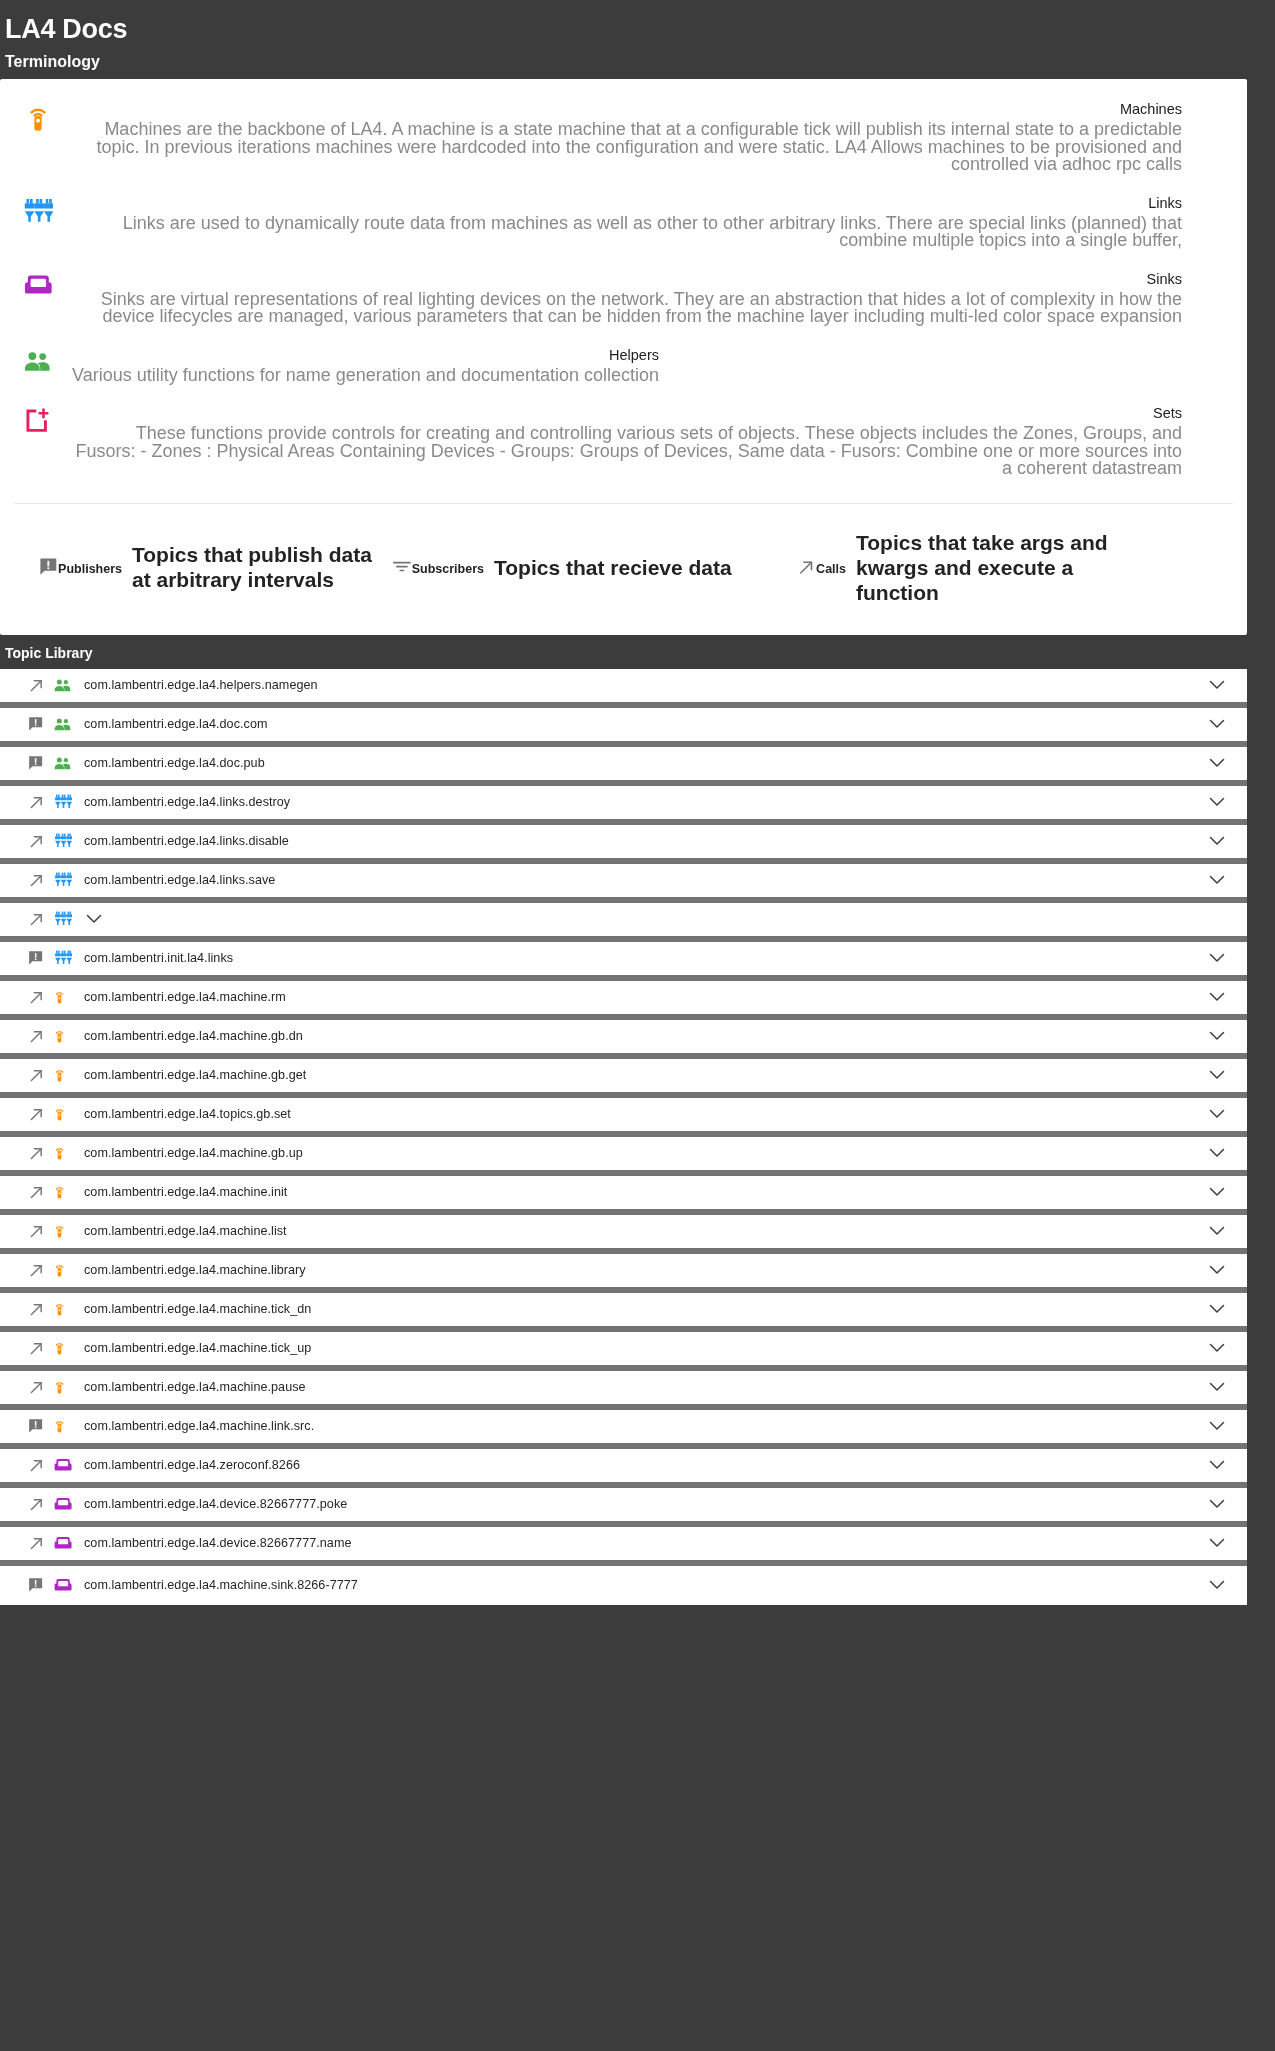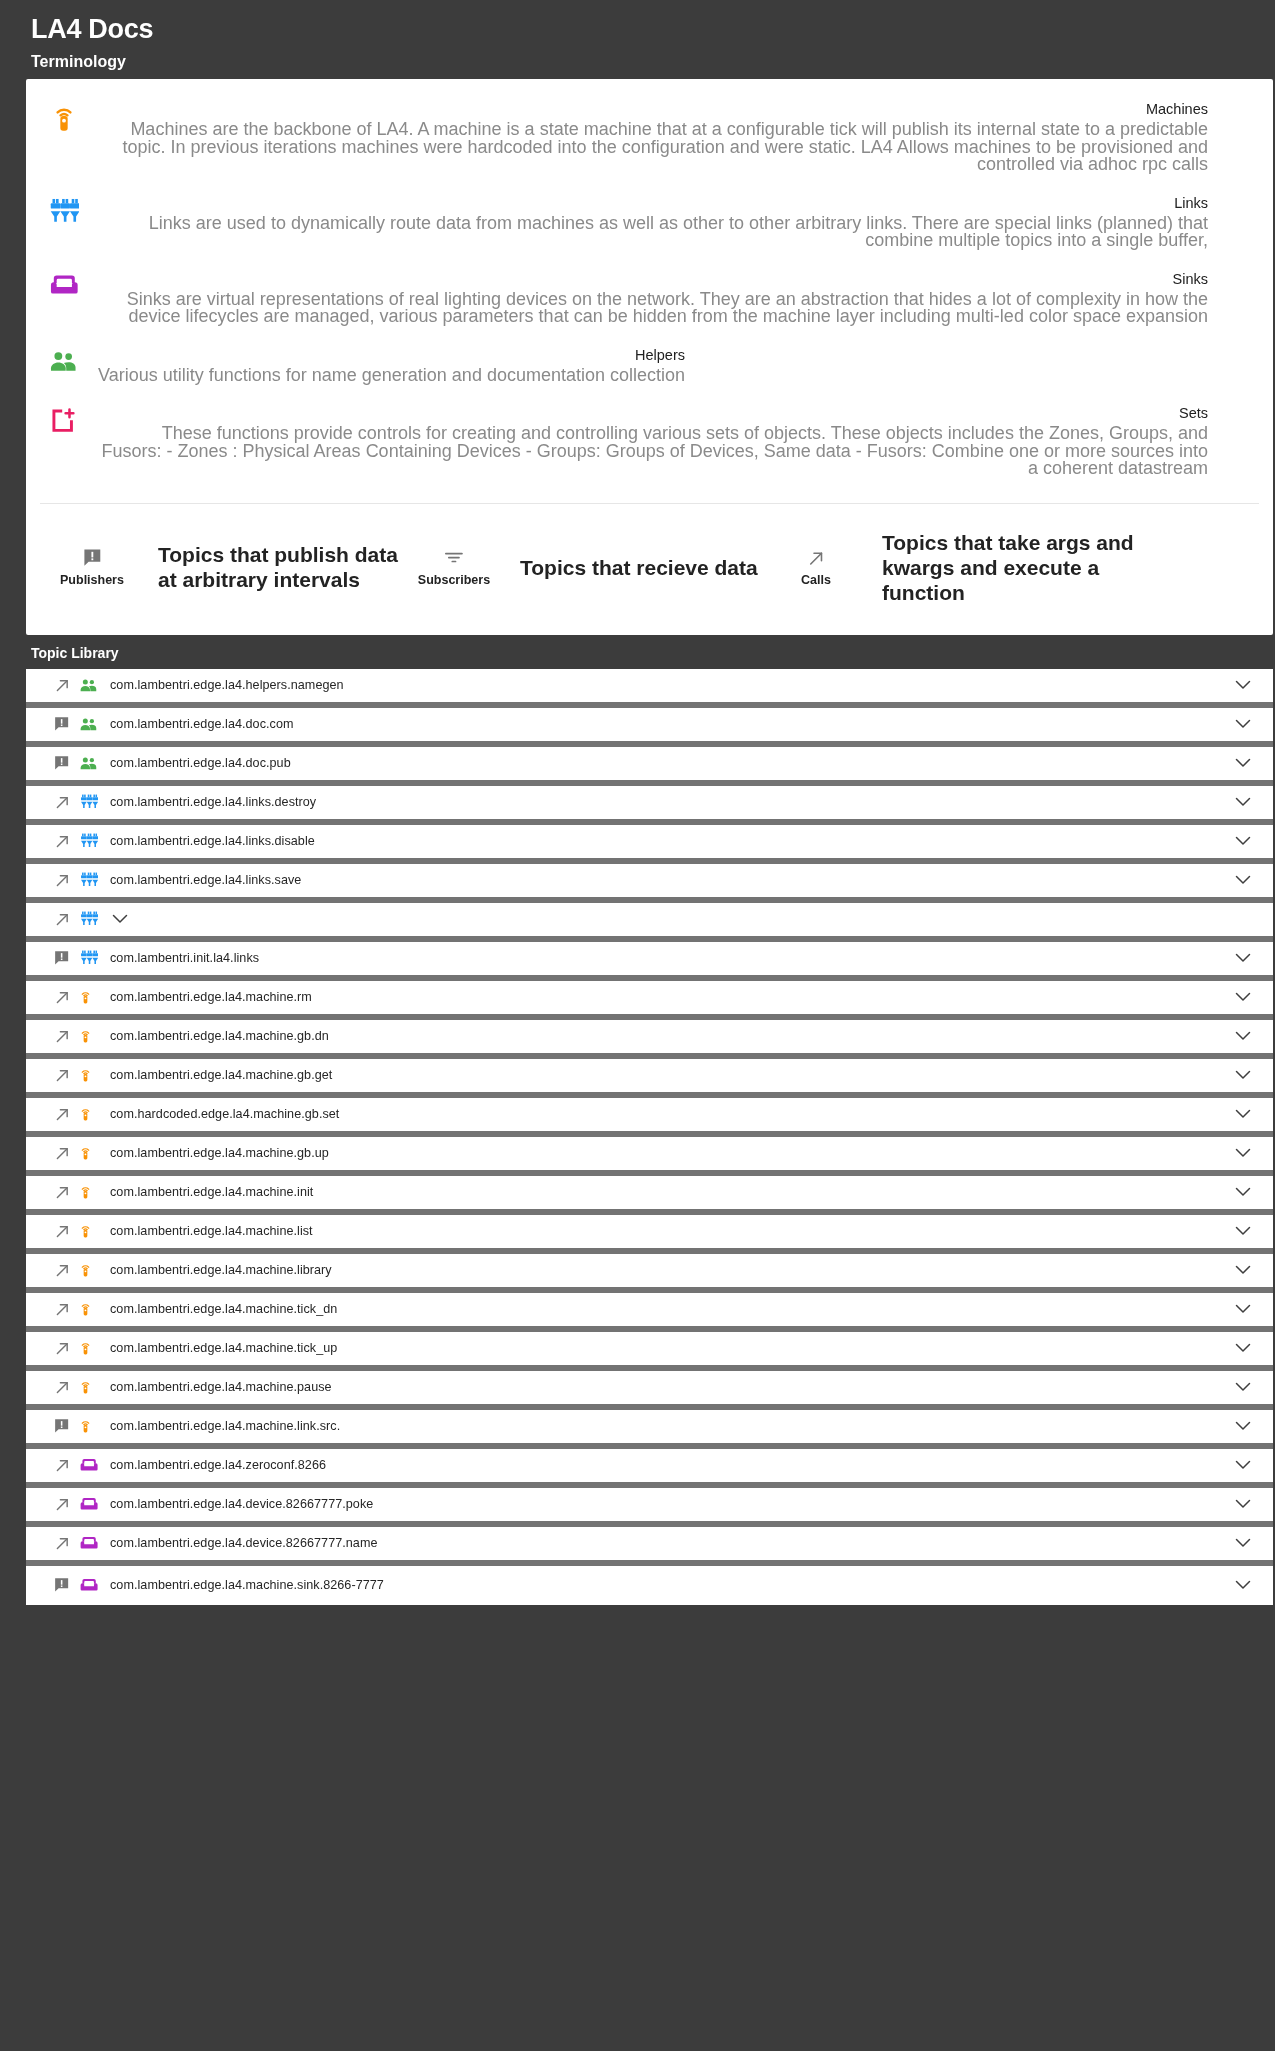--- a/index.html
+++ b/index.html
@@ -4,21 +4,21 @@
 <style>
   * { box-sizing: border-box; margin: 0; padding: 0; }
   html, body {
     width: 1275px;
     background: #3c3c3c;
     font-family: "Liberation Sans", sans-serif;
     -webkit-font-smoothing: antialiased;
   }
   body { padding: 0 0 14px 0; }
 
-  .page { width: 1175px; padding: 0 26px; }
+  .page { width: 1175px; padding: 0 0; }
 
   .app-title {
     color: #ffffff;
     font-size: 27px;
     font-weight: bold;
     letter-spacing: -0.3px;
     padding: 14px 0 4px 5px;
   }
   .section-label {
     color: #ffffff;
@@ -75,21 +75,21 @@
     padding: 26px 10px 30px 10px;
   }
   .legend-item {
     display: flex;
     align-items: center;
   }
   .legend-key {
     width: 112px;
     min-width: 112px;
     display: flex;
-    flex-direction: column;
+    flex-direction: row;
     align-items: center;
     justify-content: flex-end;
   }
   .legend-key .lk-icon { height: 22px; display:flex; align-items:center; }
   .legend-key .lk-label {
     font-size: 12.5px;
     font-weight: bold;
     color: #232323;
     margin-top: 4px;
   }
@@ -580,21 +580,21 @@
       </svg>
         </span>
     <span class="t-cat">
           <svg width="11" height="14.850000000000001" viewBox="0 0 24 32" fill="none">
         <path d="M5 9 A10 10 0 0 1 19 9" stroke="#f99205" stroke-width="2.6" stroke-linecap="round" fill="none"></path>
         <path d="M8.2 12.2 A6 6 0 0 1 15.8 12.2" stroke="#f99205" stroke-width="2.6" stroke-linecap="round" fill="none"></path>
         <rect x="8" y="13" width="8" height="16" rx="3" fill="#f99205"></rect>
         <circle cx="12" cy="18" r="2.1" fill="#fff"></circle>
       </svg>
         </span>
-    <span class="t-name">com.hardcoded.edge.la4.machine.gb.set</span>
+    <span class="t-name">com.lambentri.edge.la4.topics.gb.set</span>
     <span class="t-chev">
           <svg width="16" height="10" viewBox="0 0 16 10" fill="none">
         <path d="M1.5 1.5 L8 8 L14.5 1.5" stroke="#3f3f3f" stroke-width="1.5" stroke-linecap="round" stroke-linejoin="round"></path>
       </svg>
         </span>
       </div>
       <div class="topic-row">
     <span class="t-kind">
           <svg width="17" height="17" viewBox="0 0 20 20" fill="none">
         <path d="M4 16 L15.5 4.5" stroke="#757575" stroke-width="1.7" stroke-linecap="round"></path>

